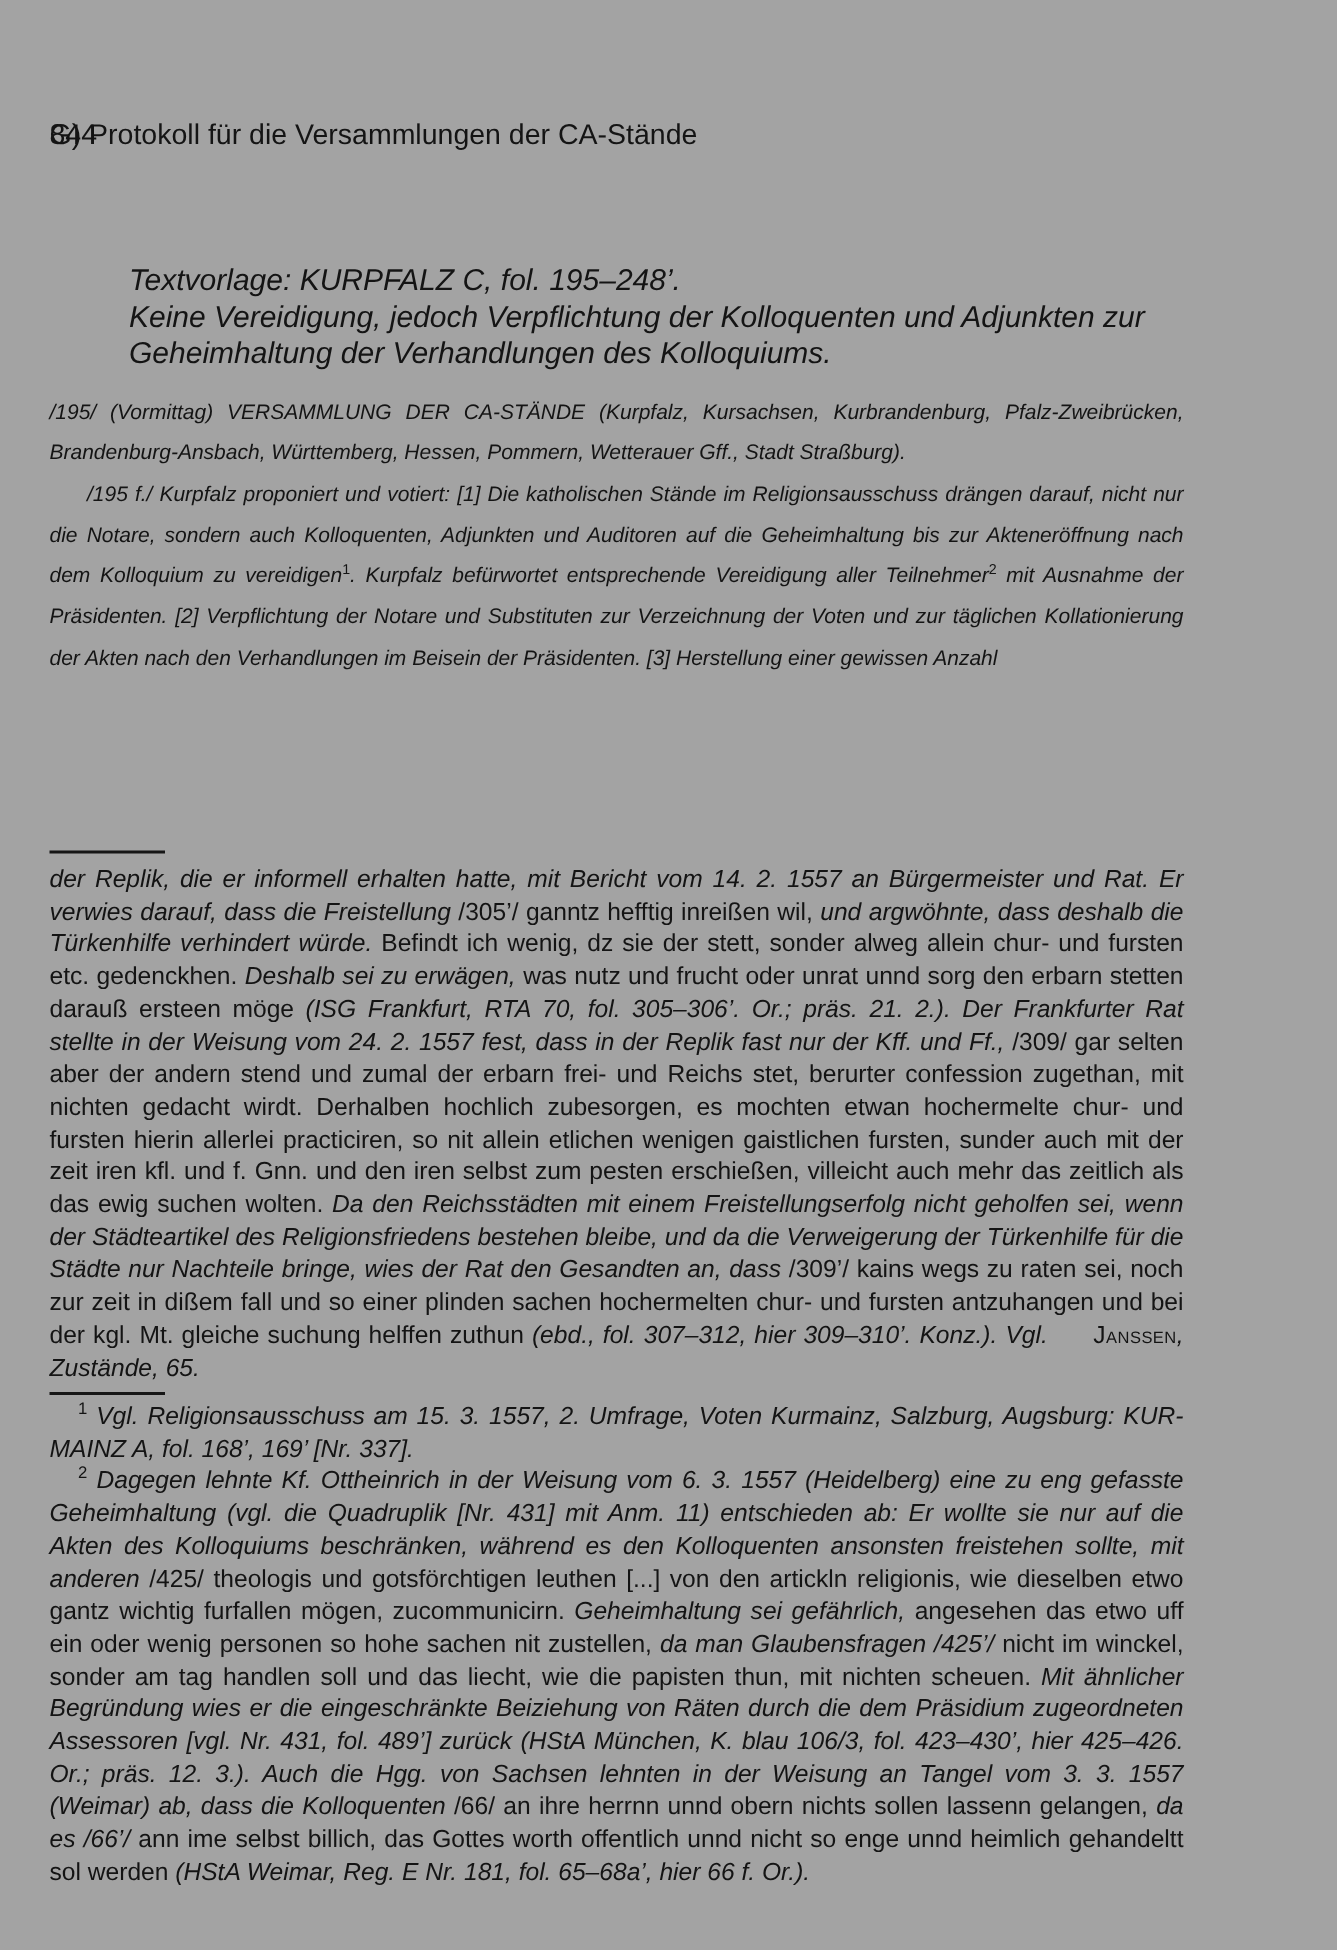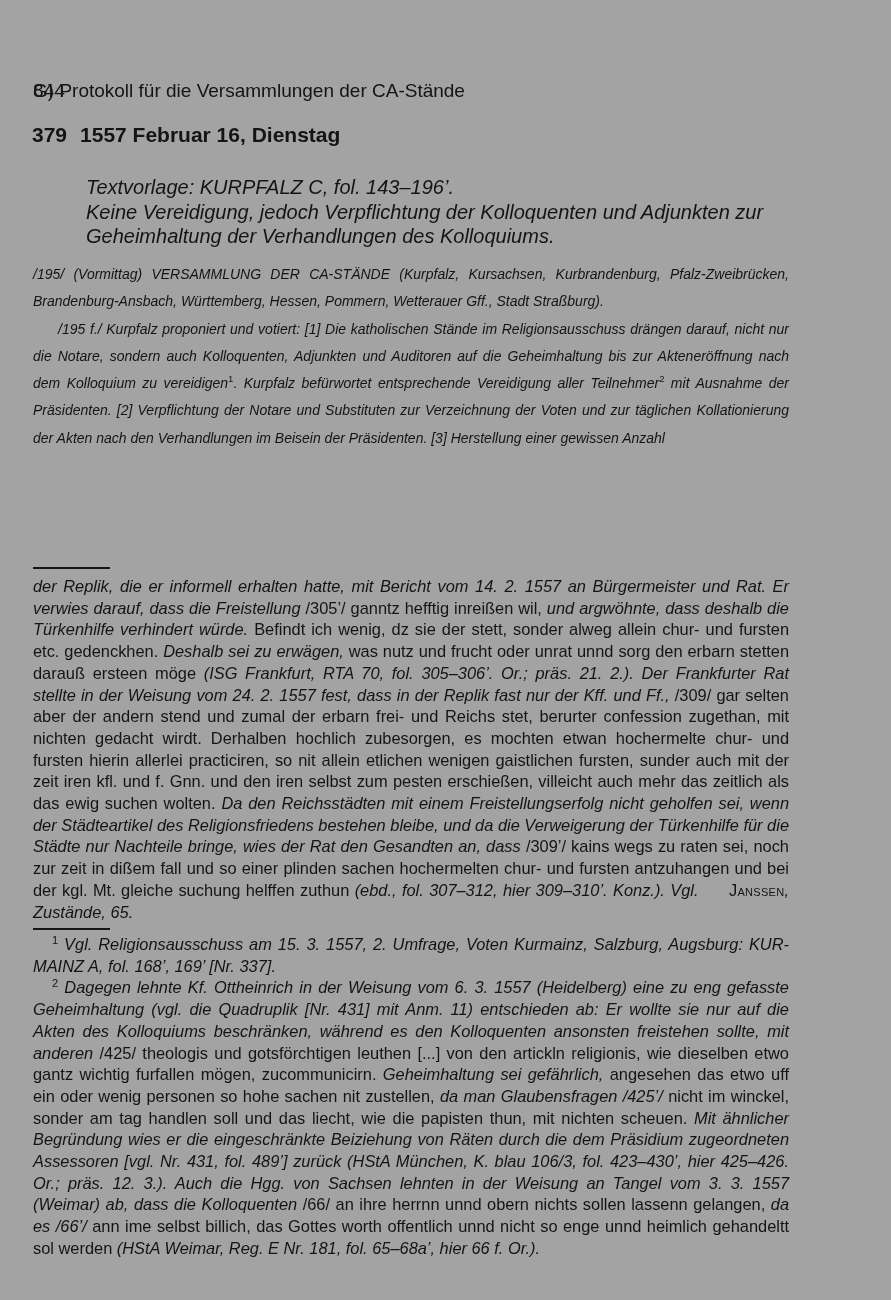--- a/index.html
+++ b/index.html
@@ -45,26 +45,23 @@
 </head>
 <body>
 
 <div class="page">
 
   <div class="running-header">
     <span class="page-number">844</span>
     <span class="running-title">G) Protokoll für die Versammlungen der CA-Stände</span>
   </div>
 
-  <div class="entry-heading">
-    <span class="entry-number">379</span><span class="entry-title">1557 Februar 16, Dienstag</span>
-  </div>
 
   <div class="source-note">
-    <p>Textvorlage: KURPFALZ C, fol. 143–196’.</p>
+    <p>Textvorlage: KURPFALZ C, fol. 195–248’.</p>
     <p>Keine Vereidigung, jedoch Verpflichtung der Kolloquenten und Adjunkten zur Geheimhaltung der Verhandlungen des Kolloquiums.</p>
   </div>
 
   <div class="regest">
     <p><span class="run run-i">/195/ (Vormittag) VERSAMMLUNG DER CA-STÄNDE (Kurpfalz, Kursachsen, Kurbrandenburg, Pfalz-Zweibrücken, Brandenburg-Ansbach, Württemberg, Hessen, Pommern, Wetterauer Gff., Stadt Straßburg).</span></p>
     <p class="indented"><span class="run run-i">/195 f./ Kurpfalz proponiert und votiert: [1] Die katholischen Stände im Reli­gionsausschuss drängen darauf, nicht nur die Notare, sondern auch Kolloquenten, Adjunkten und Auditoren auf die Geheimhaltung bis zur Akten­eröffnung nach dem Kolloquium zu vereidigen</span><sup class="run run-sup">1</sup><span class="run run-i">. Kurpfalz befürwortet entsprechende Vereidigung aller Teil­nehmer</span><sup class="run run-sup">2</sup><span class="run run-i"> mit Ausnahme der Präsidenten. [2] Verpflichtung der Notare und Substituten zur Verzeichnung der Voten und zur täglichen Kollationierung der Akten nach den Verhandlungen im Beisein der Präsidenten. [3] Herstellung einer gewissen Anzahl</span></p>
   </div>
 
   <div class="separator apparatus-separator"></div>
 

